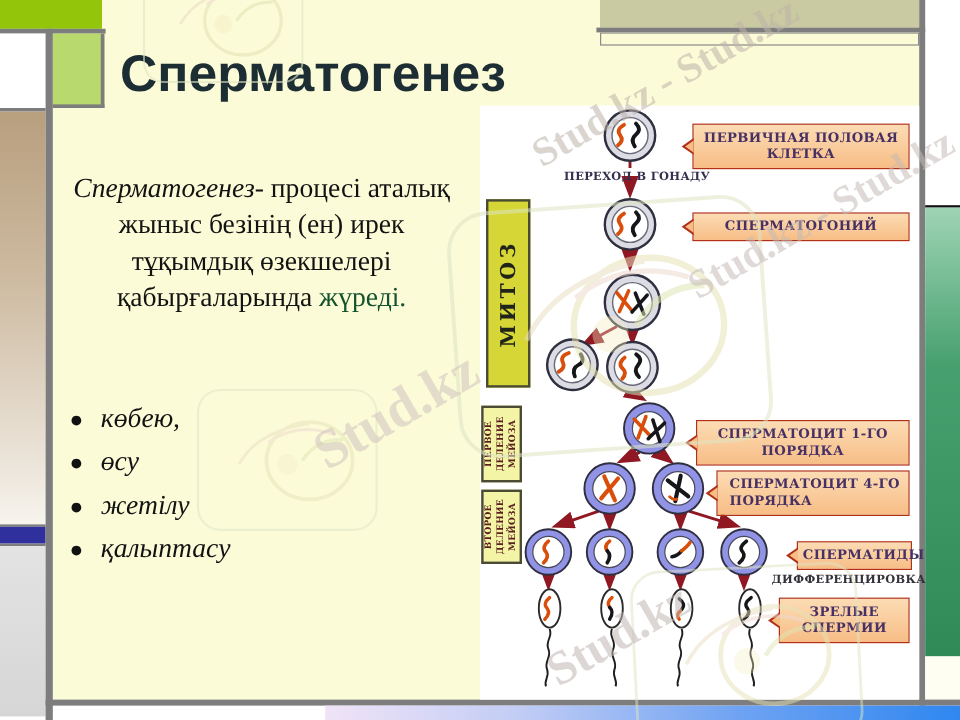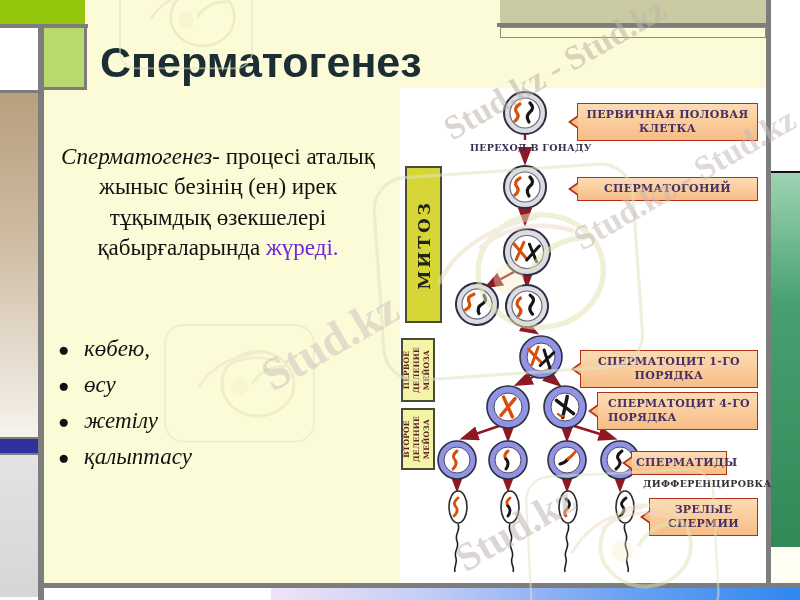--- a/index.html
+++ b/index.html
@@ -27,21 +27,21 @@
   .blk-blackline-right{left:771px;top:171px;width:29px;height:2px;background:#111}
   .blk-green-right{left:771px;top:173px;width:29px;height:374px;background:linear-gradient(180deg,#9ed4b4 0%,#47a06f 35%,#2f8a58 100%)}
   .blk-cream-right{left:771px;top:547px;width:29px;height:36px;background:#fffef2}
   .hbar-bottom{left:38px;top:583px;width:762px;height:5px;background:#7d7d7d}
   .blk-bluebar{left:271px;top:588px;width:529px;height:12px;background:linear-gradient(90deg,#f0e3f7 0%,#c3cdf5 30%,#6fa3f2 65%,#2f87f0 100%)}
 
   
   .title{left:100px;top:38px;width:640px;text-align:left;font-family:"Liberation Sans",sans-serif;font-weight:bold;font-size:43px;color:#1c2d33;letter-spacing:0}
   .body-text{left:58px;top:142px;width:320px;text-align:center;font-size:23px;line-height:1.32;color:#121212}
   .body-text .lead{font-style:italic}
-  .body-text .hl{color:#6d28d9}
+  .body-text .hl{color:#14532d}
   .bullets{left:58px;top:336px;width:320px;list-style:none}
   .bullets li{display:flex;align-items:baseline;margin-bottom:10px;font-style:italic;font-size:23px;color:#121212}
   .bullets .dot{width:26px;font-size:19px;font-style:normal;color:#111}
 
   
   .diagram-panel{left:400px;top:88px;width:366px;height:495px;background:#fff}
   .phase-box{position:absolute;border:2px solid #4a4a35;display:flex;align-items:center;justify-content:center}
   .mitoz{left:405px;top:166px;width:37px;height:157px;background:#d6d636}
   .mitoz span{writing-mode:vertical-rl;transform:rotate(180deg);font-family:"DejaVu Serif",serif;font-weight:bold;font-size:17px;letter-spacing:3px;color:#20231a}
   .meioz{background:#f4f4a6}
@@ -50,21 +50,21 @@
   .meioz .rot{position:absolute;left:-16px;top:14px;width:62px;height:32px;transform:rotate(-90deg);text-align:center;font-family:"DejaVu Serif",serif;font-weight:bold;font-size:7.5px;line-height:1.35;color:#5a1f1f;letter-spacing:0.2px}
   .meioz2 .rot{top:13px}
 
   .albl{position:absolute;background:linear-gradient(180deg,#fcdcb4,#f7bd86);border:1px solid #b23018;color:#463064;font-family:"DejaVu Serif",serif;font-weight:bold;font-size:11px;line-height:1.25;text-align:center;padding:4px 4px;letter-spacing:0.3px}
   .tri{position:absolute;left:-10px;top:50%;margin-top:-7px;width:0;height:0;border-top:7px solid transparent;border-bottom:7px solid transparent;border-right:10px solid #b23018}
   .tri::after{content:"";position:absolute;left:3px;top:-5px;border-top:5px solid transparent;border-bottom:5px solid transparent;border-right:7px solid #f6bd85}
   .lbl1{left:577px;top:103px;width:181px}
   .lbl2{left:577px;top:177px;width:181px}
   .lbl3{left:580px;top:350px;width:178px}
   .lbl4{left:597px;top:392px;width:161px;text-align:left;padding-left:10px}
-  .lbl5{left:631px;top:451px;width:96px}
+  .lbl5{left:664px;top:451px;width:96px}
   .lbl6{left:649px;top:498px;width:109px}
 
   .anno{position:absolute;font-family:"DejaVu Serif",serif;font-weight:bold;color:#33304f;letter-spacing:0.3px}
   .anno-gonad{left:470px;top:142px;font-size:9.5px}
   .anno-note{left:562px;top:252px;font-size:9.5px;line-height:1.25;color:#33323a}
   .anno-diff{left:643px;top:478px;font-size:9.5px;color:#33323a}
 
   
   .wm{position:absolute;font-family:"Liberation Serif",serif;font-weight:bold;pointer-events:none;white-space:nowrap;z-index:9}
   .wm1{left:430px;top:50px;font-size:34px;color:rgba(190,178,170,0.55);transform:rotate(-30deg)}

